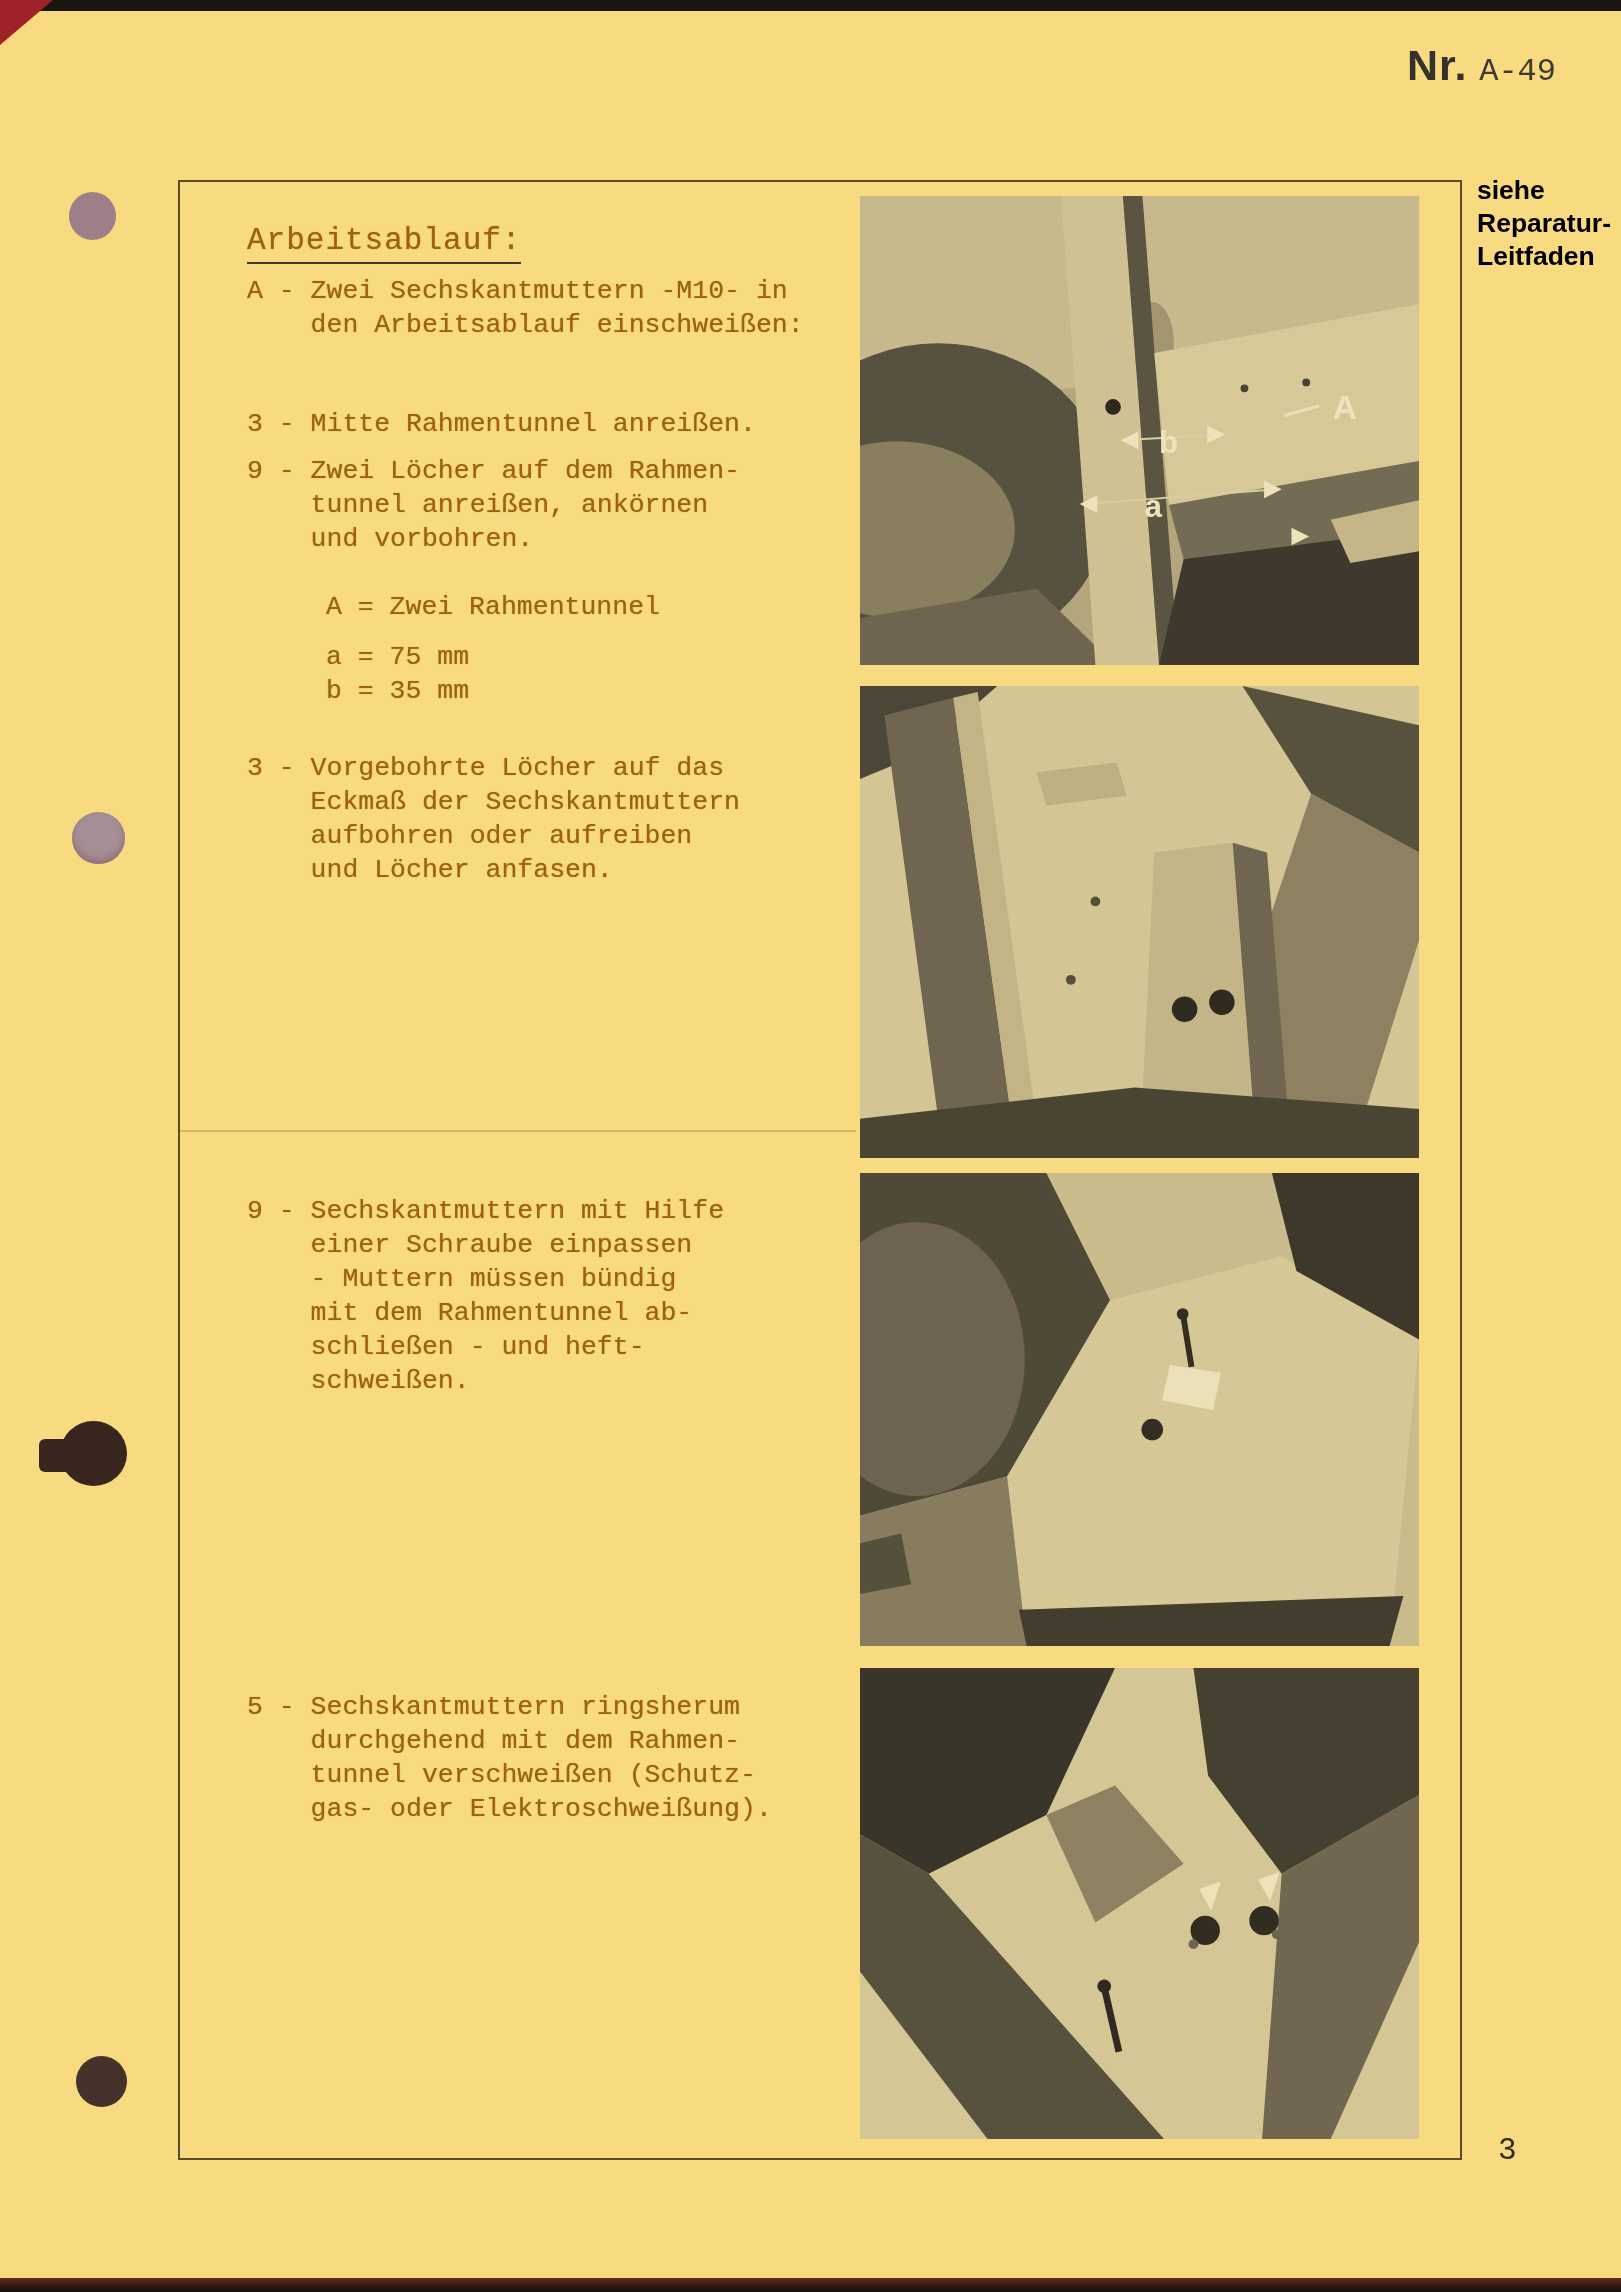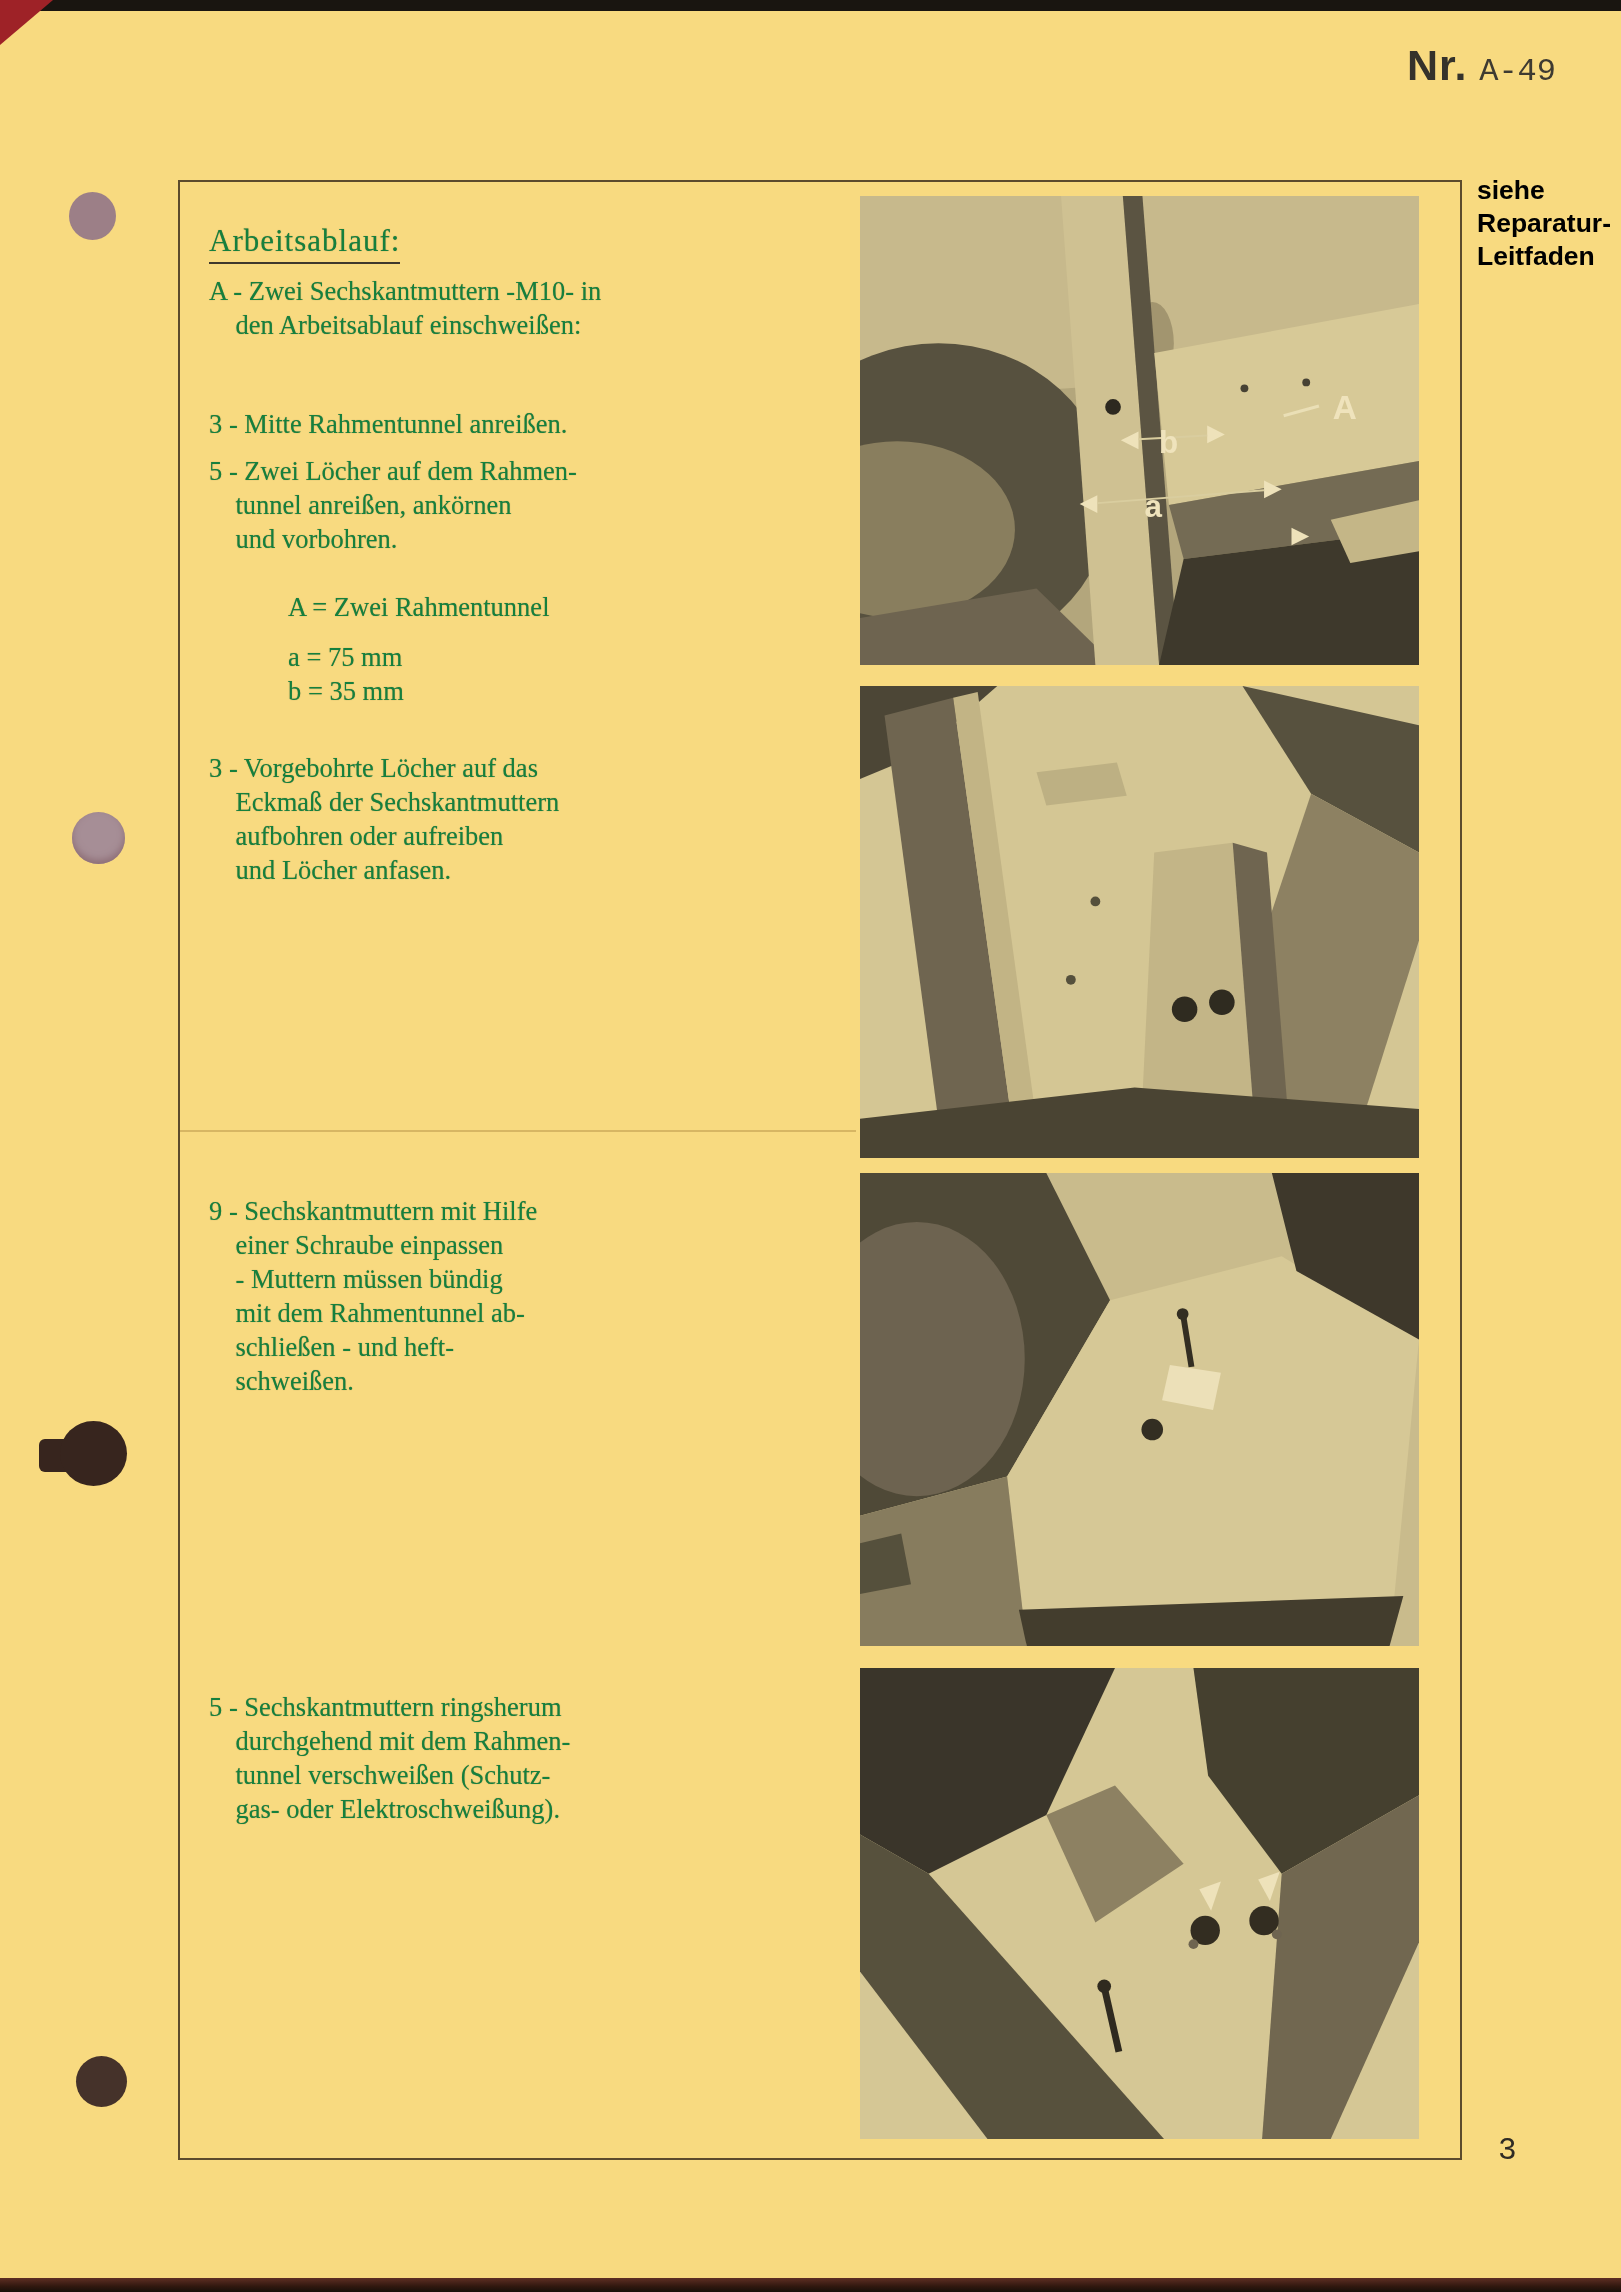--- a/index.html
+++ b/index.html
@@ -28,23 +28,23 @@
     border:2px solid #5c4b2d;box-sizing:border-box;}
   .crease{position:absolute;left:180px;top:1130px;width:676px;height:2px;background:rgba(150,110,40,.33);}
   
   .doc-number{position:absolute;left:1407px;top:41px;color:#35322b;white-space:nowrap;}
   .doc-number .nr{font-weight:bold;font-size:43px;letter-spacing:1px;}
   .doc-number .code{font-family:"Liberation Mono","DejaVu Sans Mono",monospace;
     font-size:32px;margin-left:11.8px;color:#3e3a31;}
   .sidebar-note{position:absolute;left:1477px;top:174px;font-weight:bold;font-size:26.5px;
     line-height:33px;color:#000000;}
   
-  .tw{position:absolute;font-family:Liberation Serif, serif;
-    font-size:26.5px;line-height:34px;color:#15803d;white-space:pre;
-    text-shadow:0 0 1px rgba(64,54,38,.45);}
+  .tw{position:absolute;font-family:Liberation Mono, monospace;
+    font-size:26.5px;line-height:34px;color:#a16207;white-space:pre;
+    text-shadow:0 0 1px rgba(64,54,38,.45);margin-left:38px;}
   .tw-heading{font-size:31px;letter-spacing:1px;line-height:35px;
     border-bottom:2.9px solid #3e382c;padding-bottom:3.9px;}
   .page-number{position:absolute;left:1498px;top:2133px;
     font-family:"Liberation Mono","DejaVu Sans Mono",monospace;
     font-size:31px;color:#2f2b24;}
   
   .photo{position:absolute;left:860px;width:559px;background:#b3a67c;overflow:hidden;}
   .photo svg{display:block;width:100%;height:100%;}
   .p1{top:196px;height:469px;}
   .p2{top:686px;height:472px;}
@@ -74,21 +74,21 @@
   <div>Leitfaden</div>
 </div>
 
 <div class="content-box"></div>
 <div class="crease"></div>
 
 <div class="tw tw-heading" style="left:209px;top:223px;">Arbeitsablauf:</div>
 <div class="tw" style="left:209px;top:274px;">A - Zwei Sechskantmuttern -M10- in
     den Arbeitsablauf einschweißen:</div>
 <div class="tw" style="left:209px;top:407px;">3 - Mitte Rahmentunnel anreißen.</div>
-<div class="tw" style="left:209px;top:454px;">5 - Zwei Löcher auf dem Rahmen-
+<div class="tw" style="left:209px;top:454px;">9 - Zwei Löcher auf dem Rahmen-
     tunnel anreißen, ankörnen
     und vorbohren.</div>
 <div class="tw" style="left:288px;top:590px;">A = Zwei Rahmentunnel</div>
 <div class="tw" style="left:288px;top:640px;">a = 75 mm
 b = 35 mm</div>
 <div class="tw" style="left:209px;top:751px;">3 - Vorgebohrte Löcher auf das
     Eckmaß der Sechskantmuttern
     aufbohren oder aufreiben
     und Löcher anfasen.</div>
 <div class="tw" style="left:209px;top:1194px;">9 - Sechskantmuttern mit Hilfe

